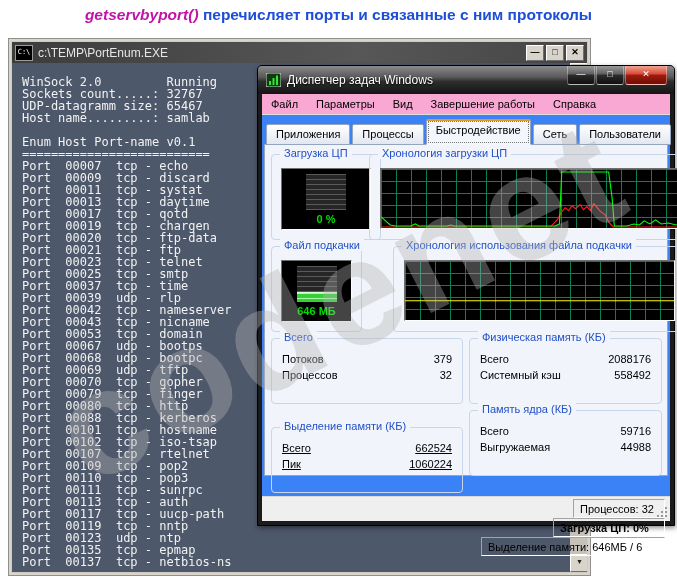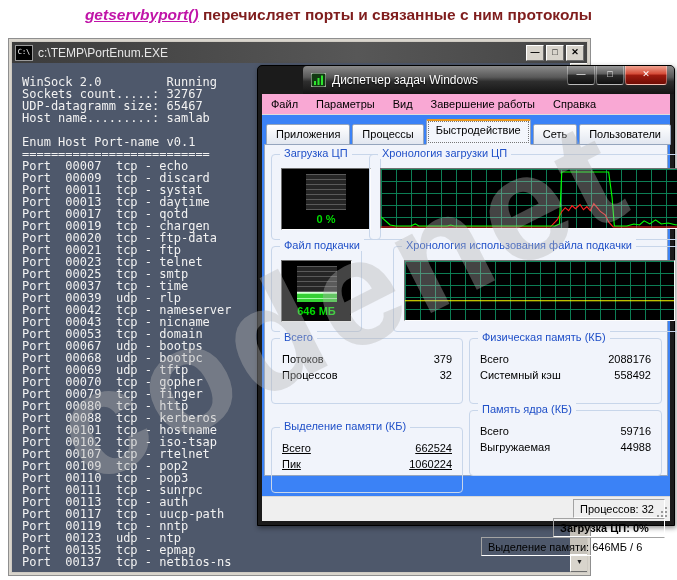--- a/index.html
+++ b/index.html
@@ -1,22 +1,22 @@
 <!DOCTYPE html>
 <html><head>
 <meta charset="utf-8">
 <style>
   html,body{margin:0;padding:0;background:#fff;}
   #stage{position:relative;width:677px;height:580px;background:#fff;overflow:hidden;
          font-family:"Liberation Sans",sans-serif;}
   
   .page-header{position:absolute;top:6px;left:0;width:100%;text-align:center;
                font-size:15.5px;font-weight:bold;}
-  .page-header .code{color:#c014a8;font-style:italic;text-decoration:underline;}
-  .page-header .rest{color:#7f1d1d;}
+  .page-header .code{color:#c014a8;font-style:italic;}
+  .page-header .rest{color:#1d4ed8;}
   
   .watermark{position:absolute;left:-45px;top:215px;width:770px;text-align:center;
              font-size:150px;font-weight:bold;letter-spacing:6px;
              color:rgba(178,178,178,0.38);transform:rotate(-27deg);
              z-index:30;pointer-events:none;user-select:none;}
   
   .console-win{position:absolute;left:8px;top:38px;width:581px;height:536px;
                background:#cfcbc3;border:1px solid #8f8f8f;
                box-shadow:inset 0 0 0 2px #d9d5cd;z-index:1;}
   .console-title{position:absolute;left:3px;top:3px;right:3px;height:21px;
@@ -39,21 +39,21 @@
         font-size:7px;text-align:center;line-height:14px;color:#222;}
   .sbtn.up{top:0;} .sbtn.down{bottom:0;}
   .sthumb{position:absolute;left:0;top:17px;width:17px;height:46px;background:#d8d4cc;
           border:1px solid;border-color:#fff #6e6e6e #6e6e6e #fff;}
   
   .tm-win{position:absolute;left:257px;top:65px;width:416px;height:459px;z-index:2;
           background:#1b1b1b;border:1px solid #000;border-radius:5px 5px 0 0;
           box-shadow:1px 2px 5px rgba(0,0,0,.45);}
   .tm-title{position:absolute;left:0;top:0;right:0;height:28px;border-radius:4px 4px 0 0;
             background:linear-gradient(#8a8a8a,#595959 40%,#2e2e2e 55%,#141414);
-            display:flex;align-items:center;padding:0 8px;box-sizing:border-box;margin-left:45px;}
+            display:flex;align-items:center;padding:0 8px;box-sizing:border-box;}
   .tm-title-text{color:#fff;font-size:12px;margin-left:6px;text-shadow:0 1px 2px #000;}
   .tm-btns{position:absolute;top:0;right:7px;height:19px;display:flex;}
   .tmb{height:19px;border:1px solid rgba(255,255,255,.35);border-top:none;
        box-sizing:border-box;border-radius:0 0 3px 3px;margin-left:1px;
        color:#fff;font-size:9px;line-height:17px;text-align:center;cursor:default;}
   .tmb.min,.tmb.max{width:28px;background:linear-gradient(#9a9a9a,#5d5d5d 45%,#2c2c2c 50%,#101010);}
   .tmb.close{width:42px;background:linear-gradient(#f0a391,#d54a36 45%,#a01c10 50%,#700c04);}
   .tm-client{position:absolute;left:4px;top:28px;right:4px;bottom:4px;background:#eef2fa;}
   .tm-menubar{position:absolute;left:0;top:0;right:0;height:20px;background:#f9a8d4;
               border-bottom:1px solid #ddd;display:flex;align-items:center;font-size:11px;color:#000;}

